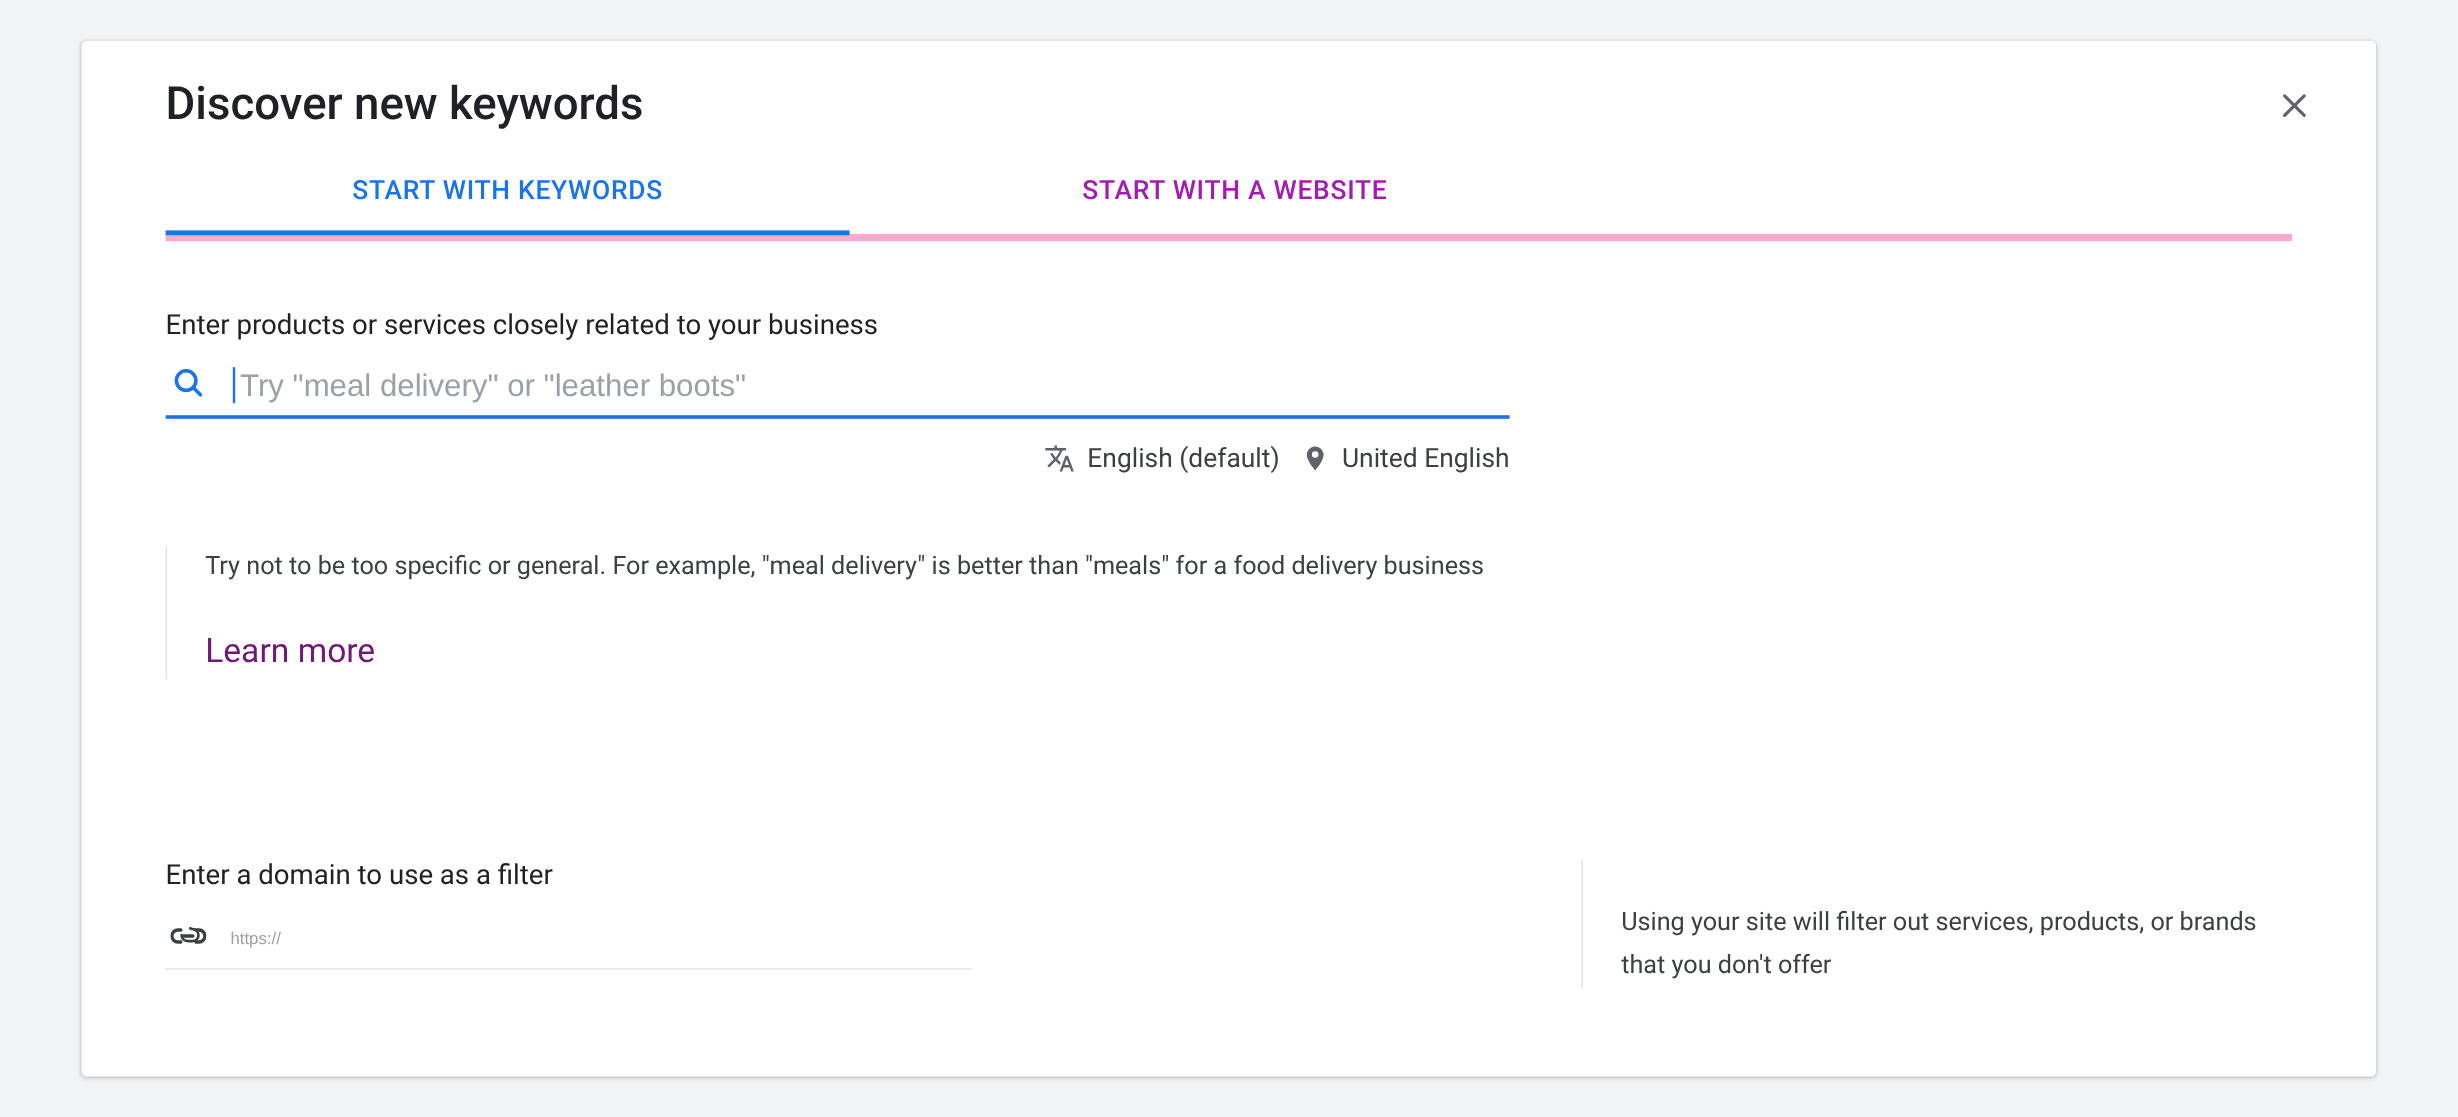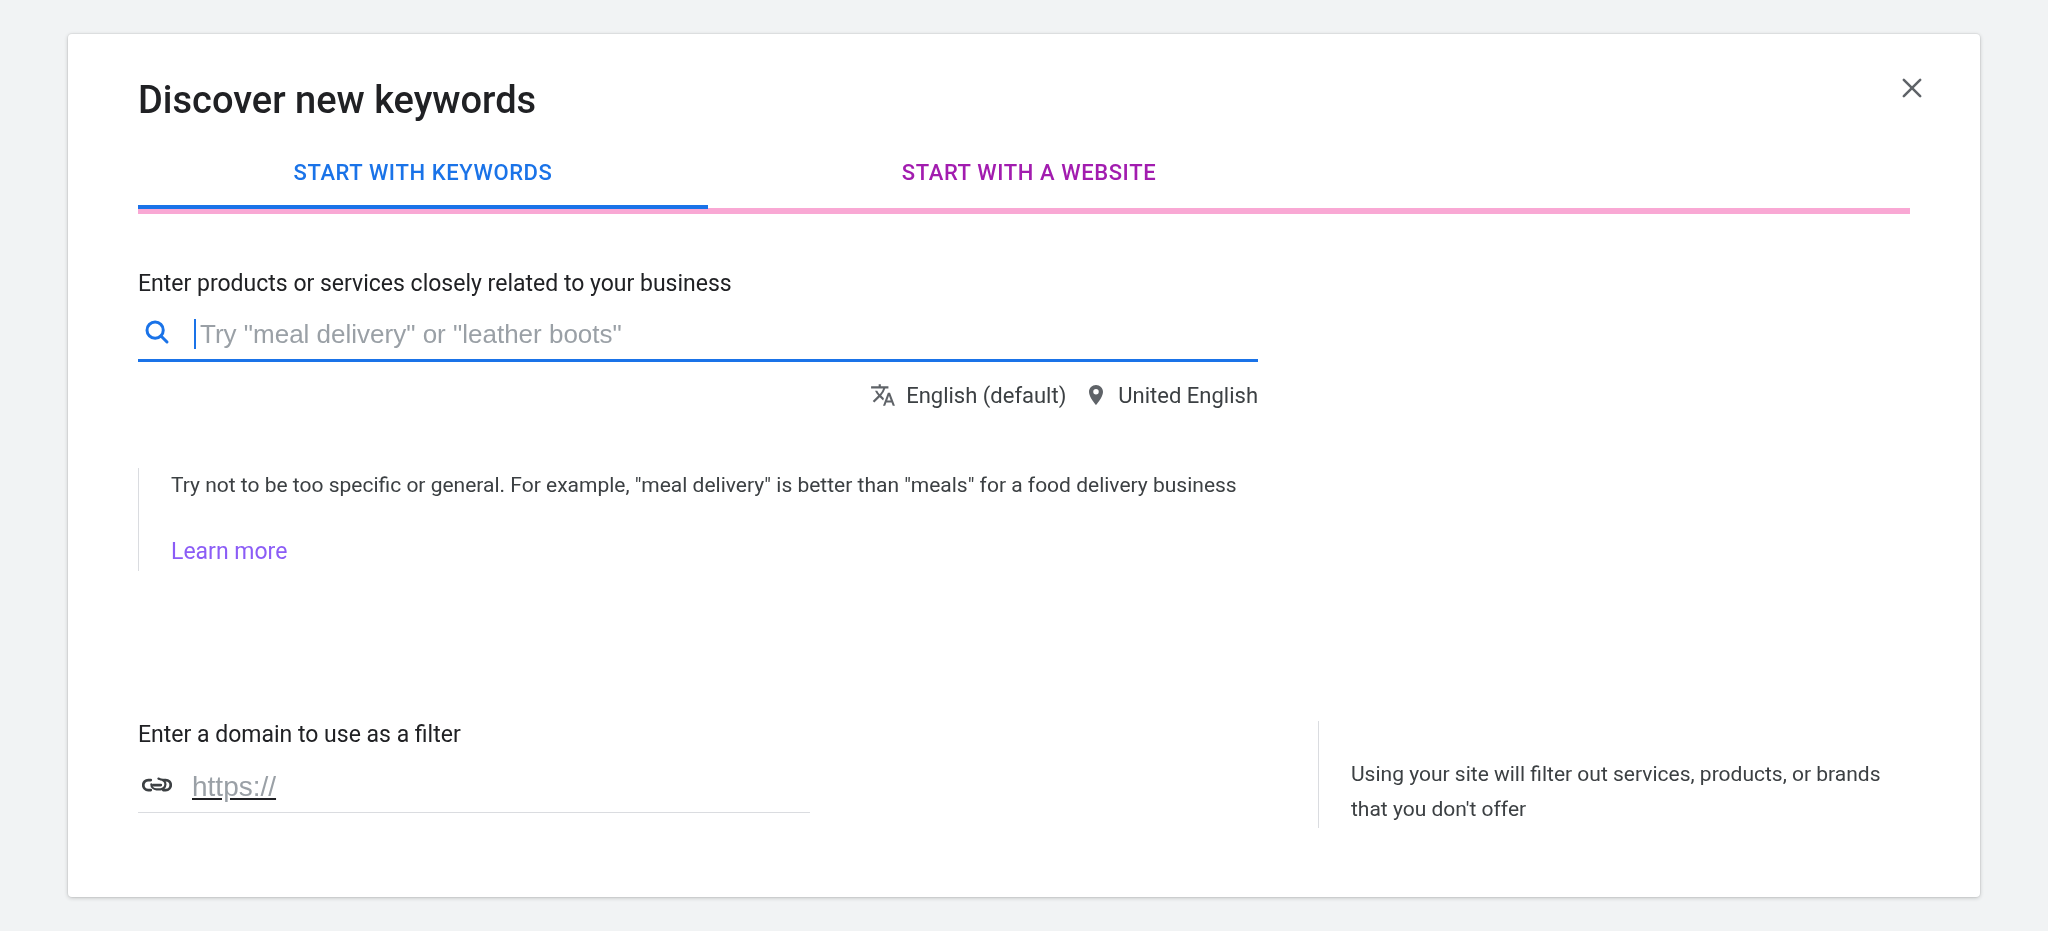--- a/index.html
+++ b/index.html
@@ -9,21 +9,21 @@
     width: 2048px;
     height: 931px;
     padding: 34px 68px;
   }
   .card {
     background: #fff;
     width: 100%;
     height: 100%;
     border-radius: 4px;
     box-shadow: 0 1px 4px rgba(0,0,0,0.2), 0 0 0 1px rgba(0,0,0,0.04);
-    padding: 44px 70px 34px 70px;
+    padding: 31px 70px 34px 70px;
     position: relative;
   }
   .close-btn {
     position: absolute;
     top: 34px;
     right: 48px;
     width: 40px; height: 40px;
     display: flex; align-items: center; justify-content: center;
     cursor: pointer;
     color: #5f6368;
@@ -102,42 +102,41 @@
     align-items: center;
     gap: 18px;
     margin-top: 20px;
     color: #3c4043;
     font-size: 22px;
     justify-content: flex-end;
   }
   .chip { display: flex; align-items: center; gap: 10px; cursor: pointer; }
   .chip svg, .chips svg { color: #5f6368; }
   .learn-more {
-    color: #8b5cf6;
+    color: #701a75;
     margin-top: 28px;
     display: inline-block;
     cursor: pointer;
-    font-size: 23px;
+    font-size: 28px;
   }
   .section2 { margin-top: 150px; }
   .domain-field {
     display: flex;
     align-items: center;
     border-bottom: 1px solid #dadce0;
     width: 672px;
     padding: 8px 0;
   }
   .domain-field .icon { color: #3c4043; margin-right: 20px; margin-left:4px; }
   .domain-input {
     border: none; outline: none;
-    font-size: 28px;
+    font-size: 14px;
     color: #202124;
     flex:1;
     background: transparent;
-    text-decoration: underline;
   }
   .domain-input::placeholder { color: #9aa0a6; }
   .right-col.r2 { padding-top:36px; }
   .get-results {
     margin-top: 120px;
     background: #e0e0e0;
     color: #fff;
     border: none;
     padding: 14px 20px;
     font-size: 20px;

